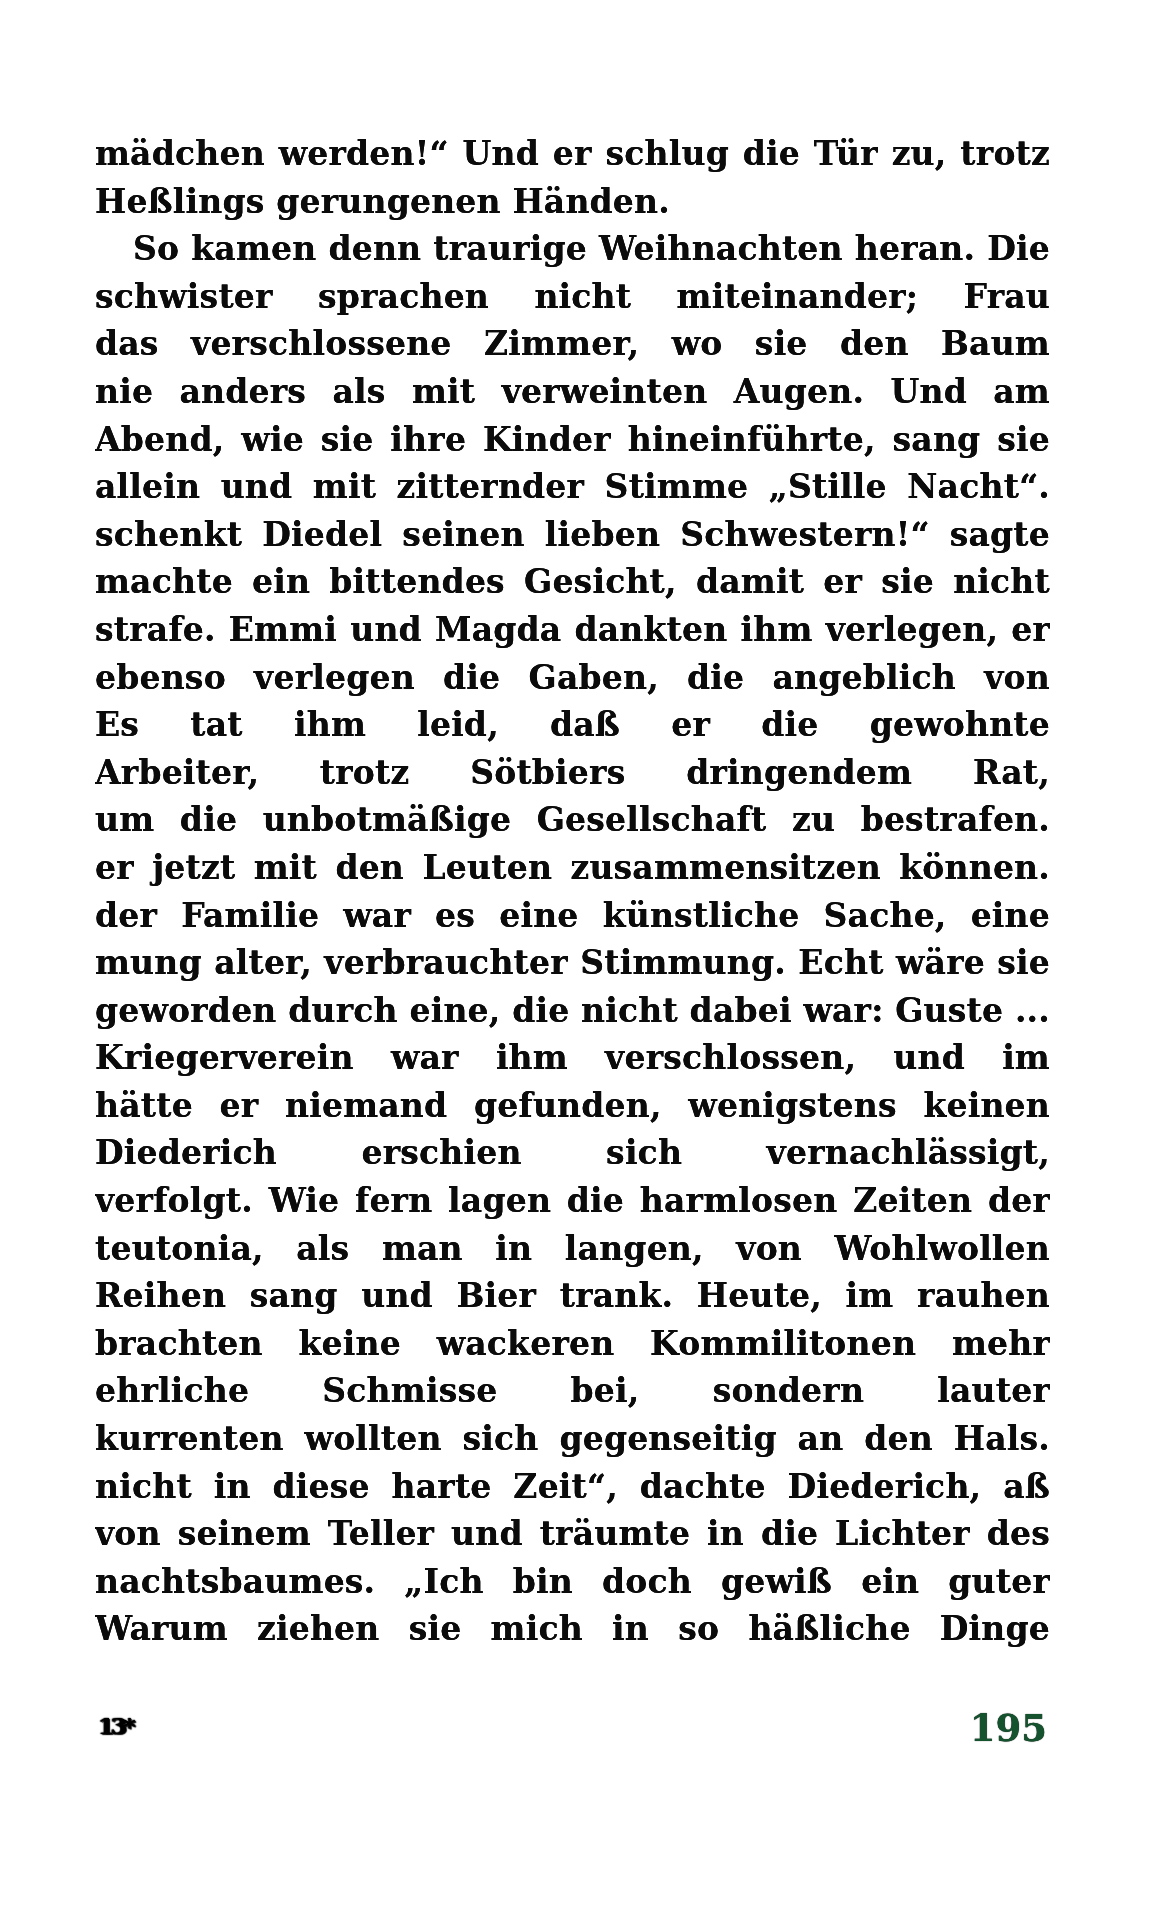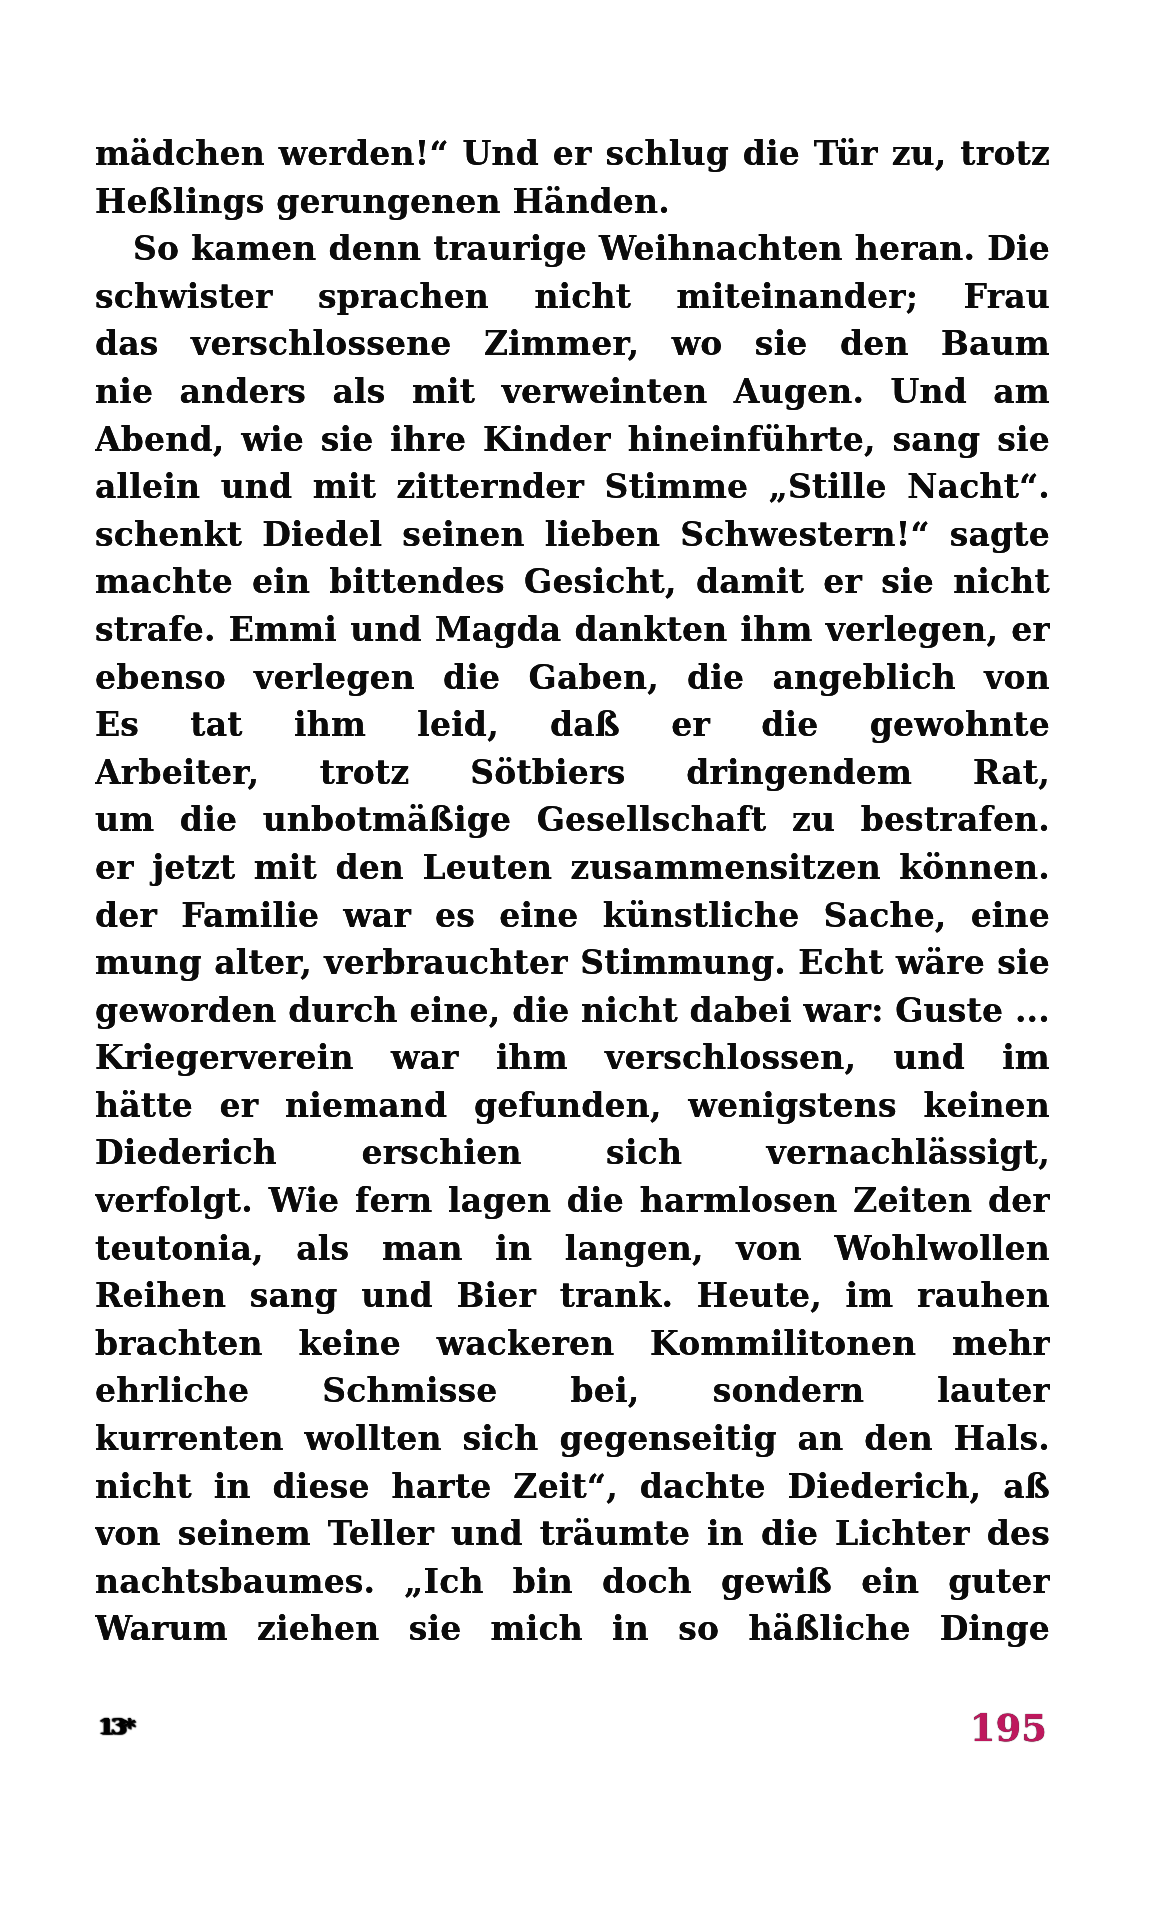--- a/index.html
+++ b/index.html
@@ -53,21 +53,21 @@
     color: #000;
     text-shadow: 0 0 1.6px #000, 1px 1px 1.2px #000, -1px 0 1.2px #000;
     transform: scaleY(0.9);
   }
   .footer-page-number {
     position: absolute;
     right: 113px;
     top: 1706px;
     font-size: 37px;
     font-weight: 700;
-    color: #be185d;
+    color: #14532d;
     text-shadow: 0 0 0.9px #000;
   }
 </style>
 </head>
 <body>
 
 <div class="page">
   <div class="text-block" id="text-block">
       <div class="line">mädchen werden!“ Und er schlug die Tür zu, trotz Frau</div>
       <div class="line no-just">Heßlings gerungenen Händen.</div>

